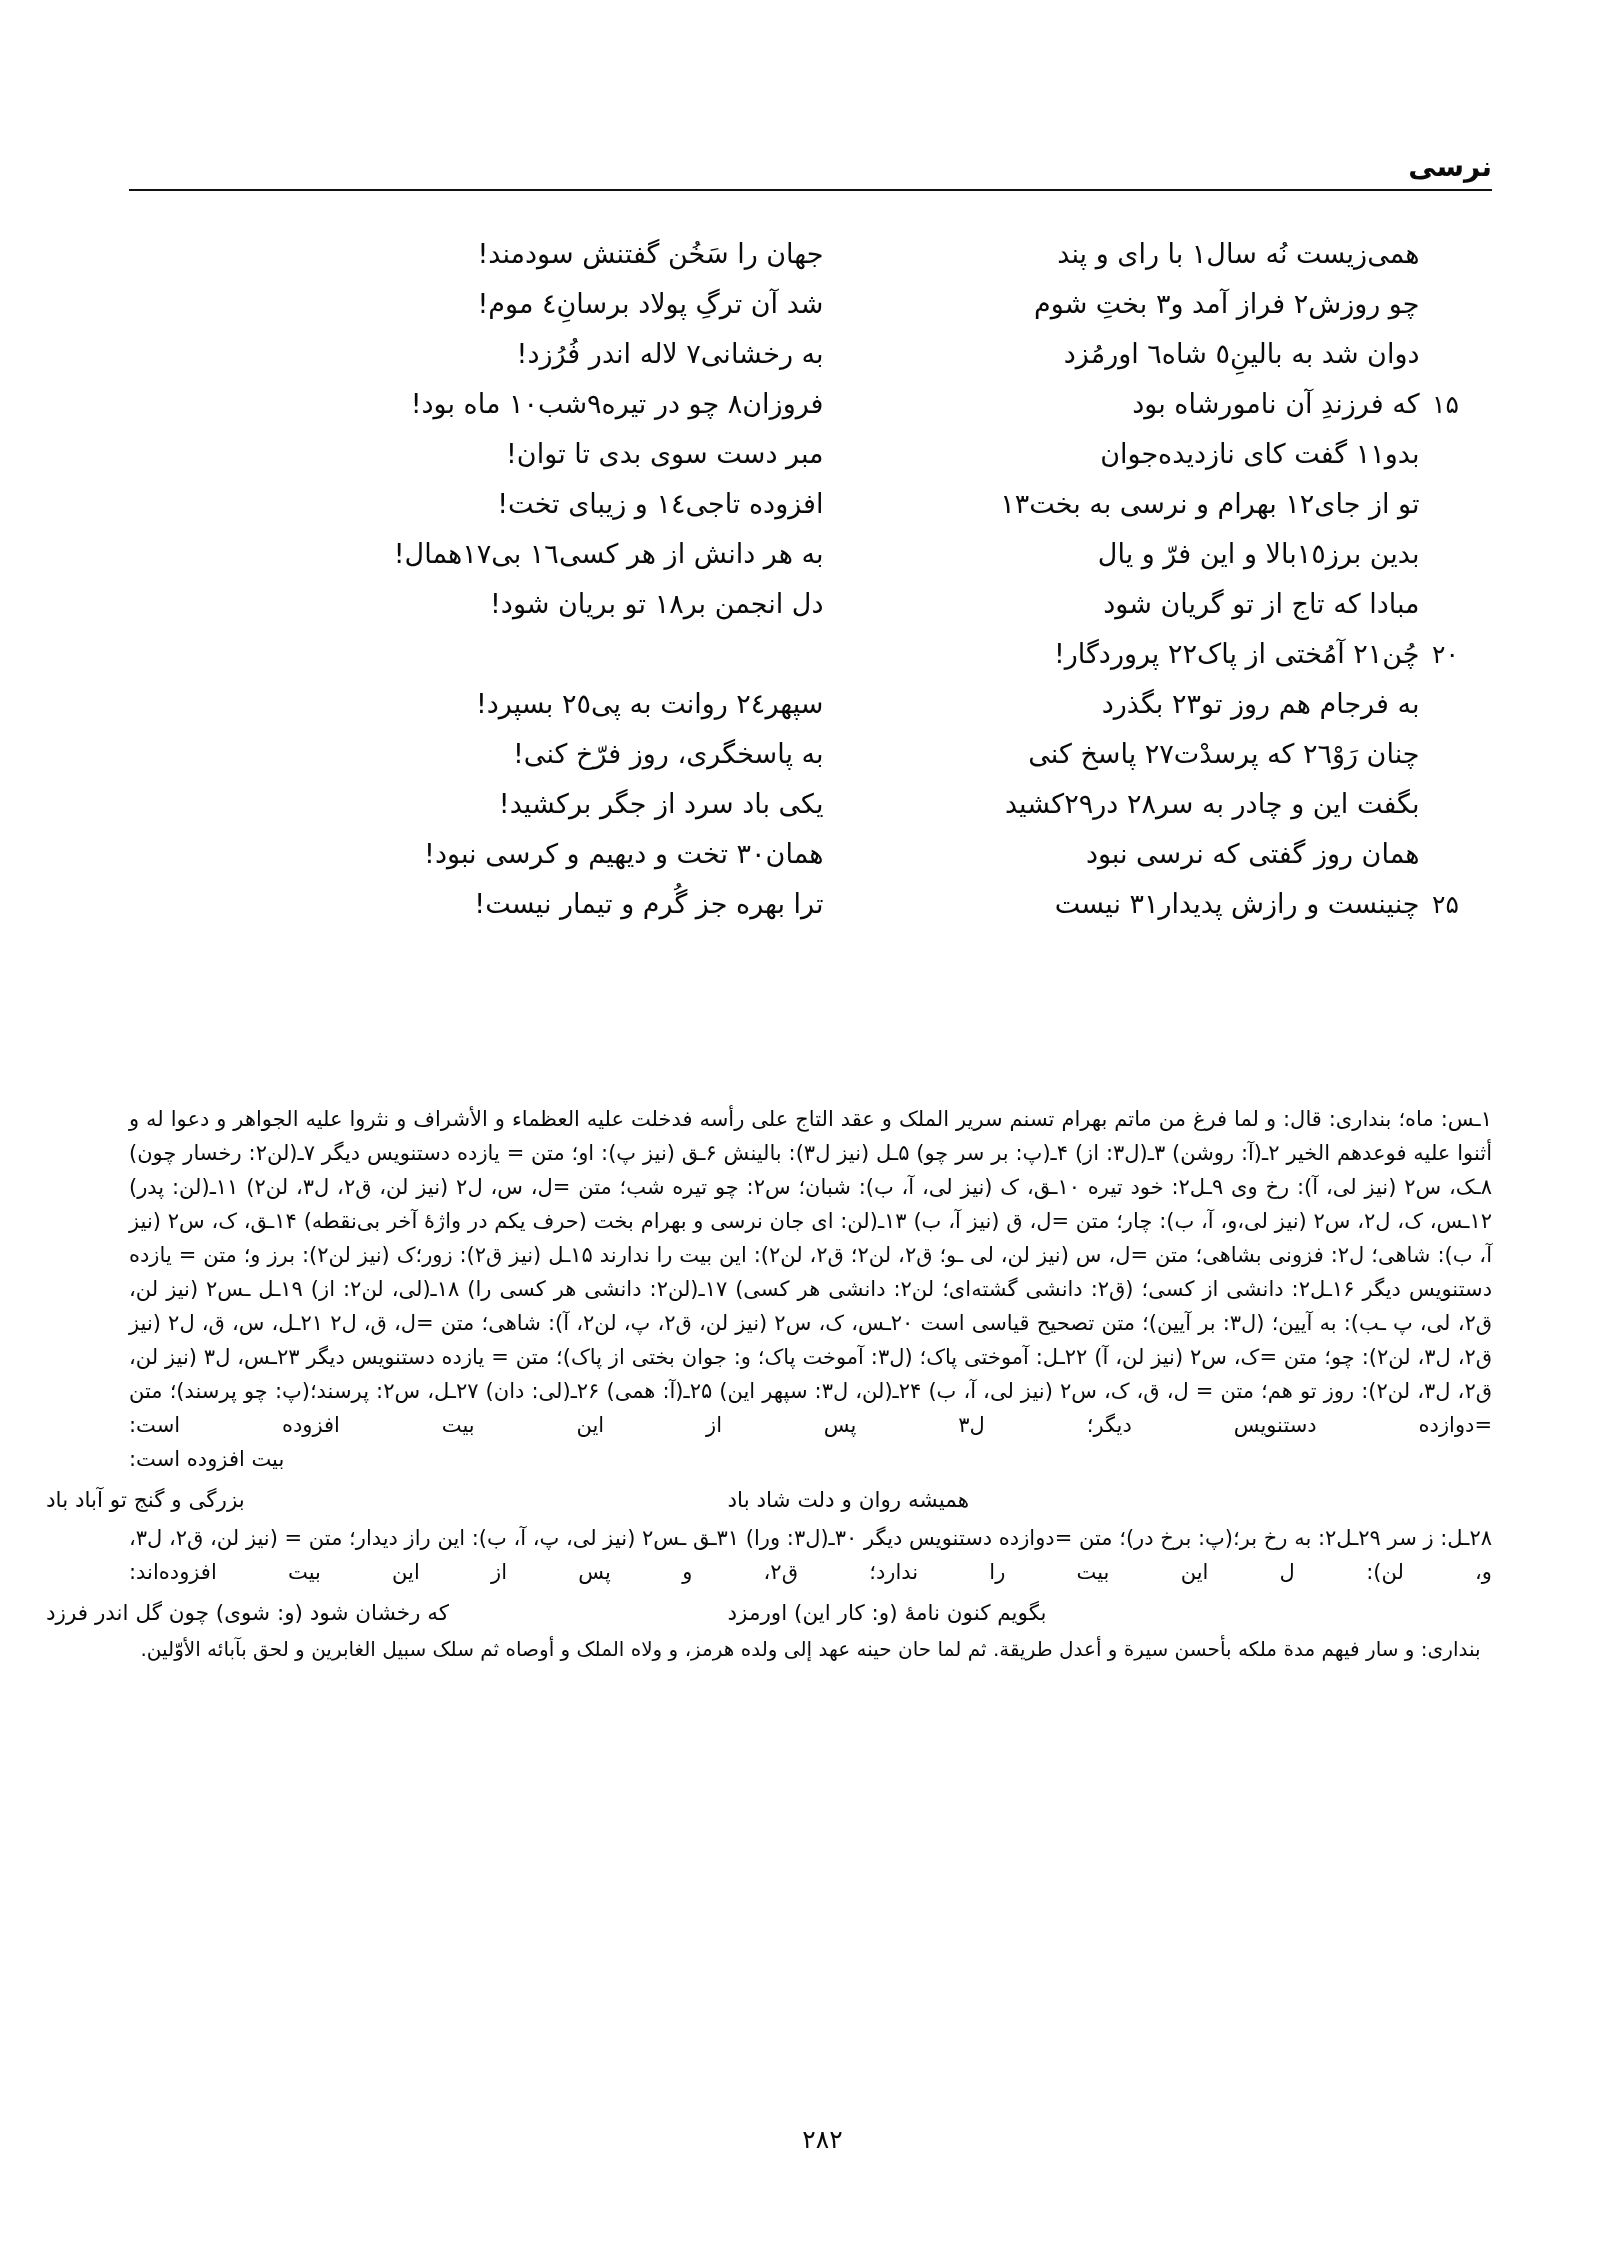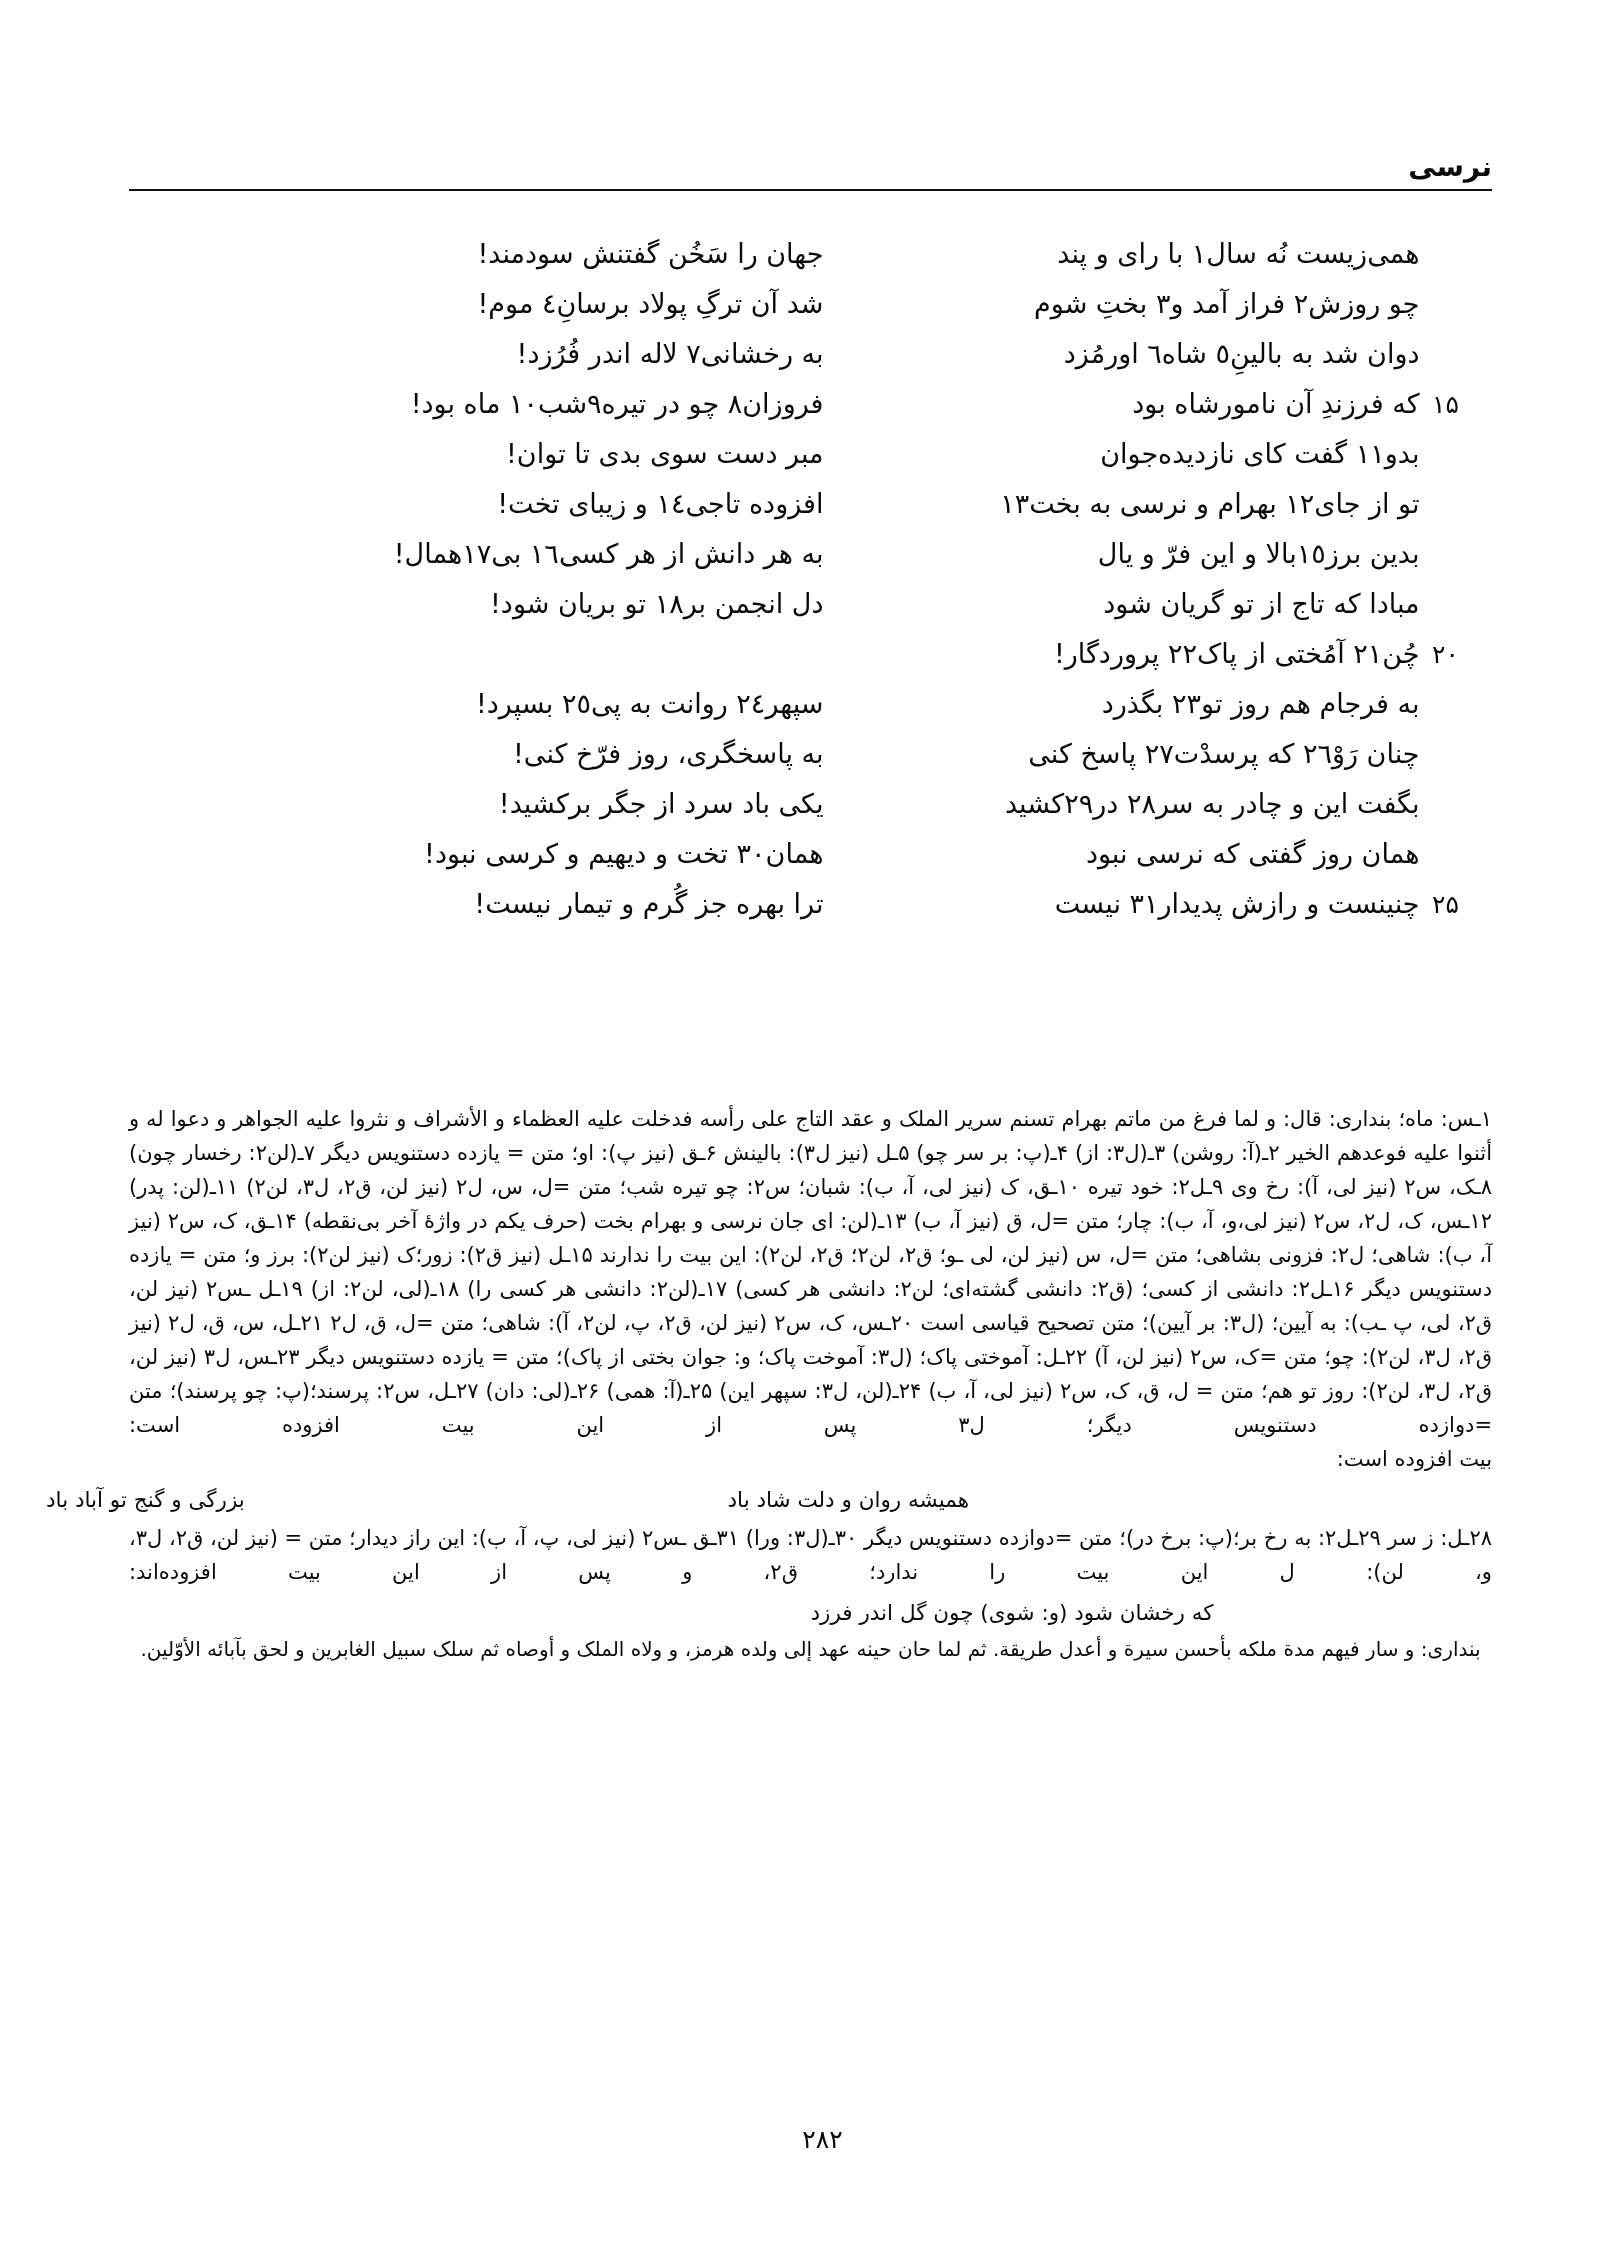--- a/index.html
+++ b/index.html
@@ -98,21 +98,21 @@
     line-height: 34px;
     text-align: justify;
     text-align-last: justify;
     direction: rtl;
     margin: 0;
   }
   .note-tail {
     font-size: 21px;
     line-height: 34px;
     direction: rtl;
-    text-align: right;
+    text-align: left;
     margin: 0;
   }
 
   
   .inset-couplet {
     display: flex;
     flex-direction: row;
     font-size: 21.5px;
     line-height: 39px;
     direction: rtl;
@@ -237,20 +237,21 @@
     <p class="note-tail">بیت افزوده است:</p>
 
     <div class="inset-couplet">
       <div class="ih a">همیشه روان و دلت شاد باد</div>
       <div class="ih b">بزرگی و گنج تو آباد باد</div>
     </div>
 
     <p class="note-para">۲۸ـل: ز سر  ۲۹ـل۲: به رخ بر؛(پ: برخ در)؛ متن =دوازده دستنویس دیگر  ۳۰ـ(ل۳: ورا)  ۳۱ـق ـس۲ (نیز لی، پ، آ، ب): این راز دیدار؛ متن = (نیز لن، ق۲، ل۳، و، لن): ل این بیت را ندارد؛ ق۲، و پس از این بیت افزوده‌اند:</p>
 
     <div class="inset-couplet">
+      <div class="ih a">بگویم کنون نامهٔ (و: کار این) اورمزد</div>
       <div class="ih b">که رخشان شود (و: شوی) چون گل اندر فرزد</div>
     </div>
 
     <p class="bandari-para tail">بنداری: و سار فیهم مدة ملکه بأحسن سیرة و أعدل طریقة. ثم لما حان حینه عهد إلی ولده هرمز، و ولاه الملک و أوصاه ثم سلک سبیل الغابرین و لحق بآبائه الأوّلین.</p>
   </div>
 
   <div class="folio">۲۸۲</div>
 
 </div>
 

